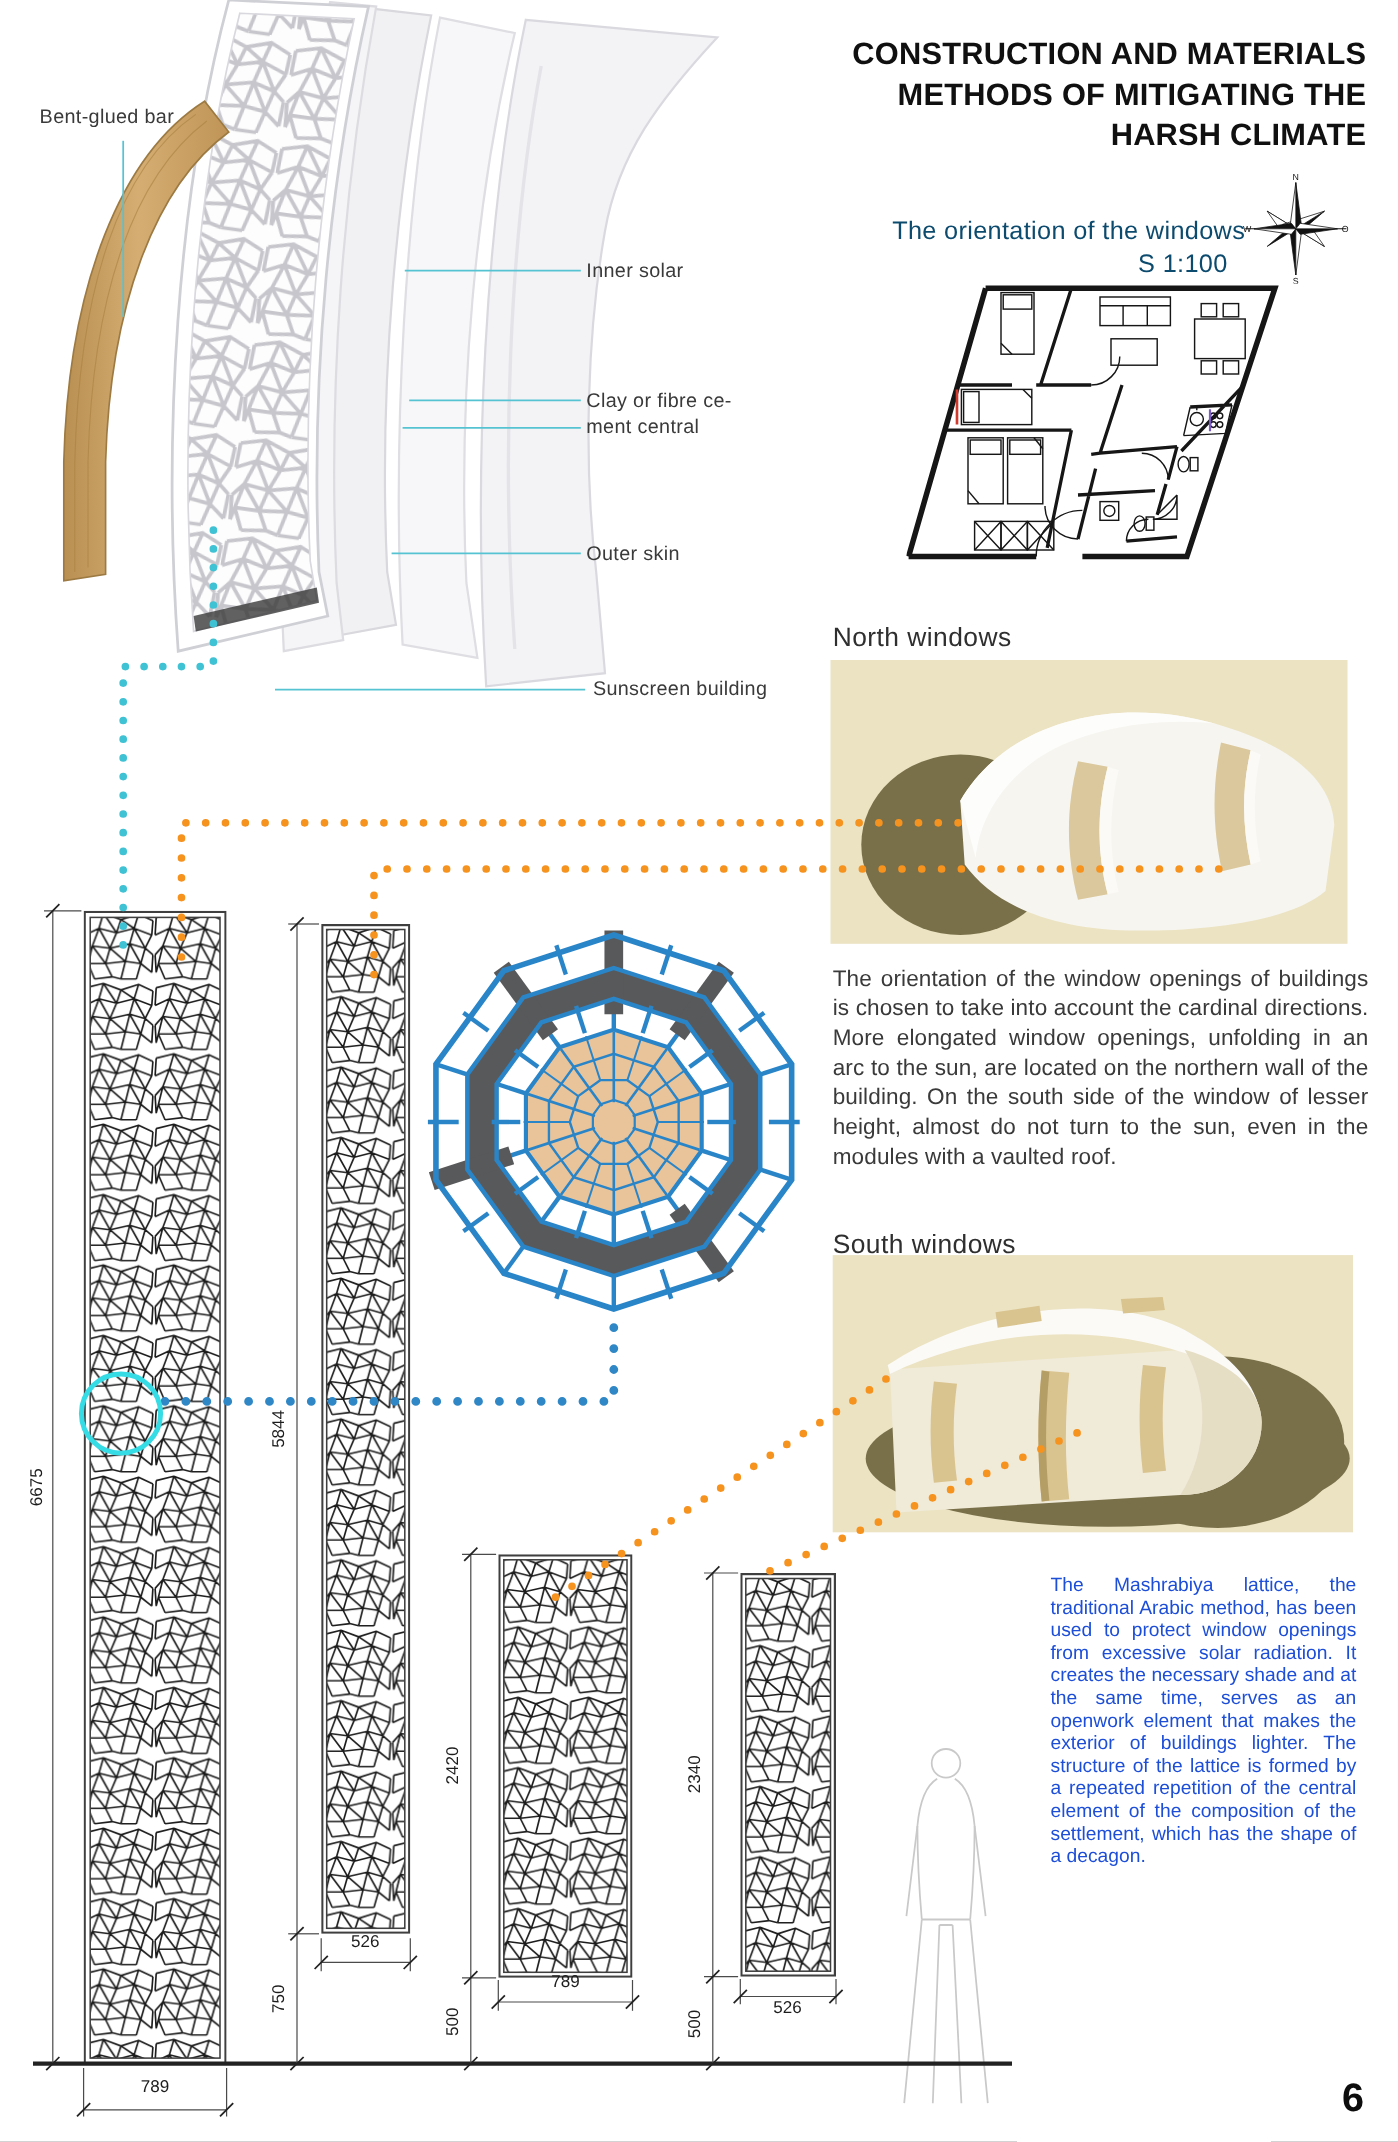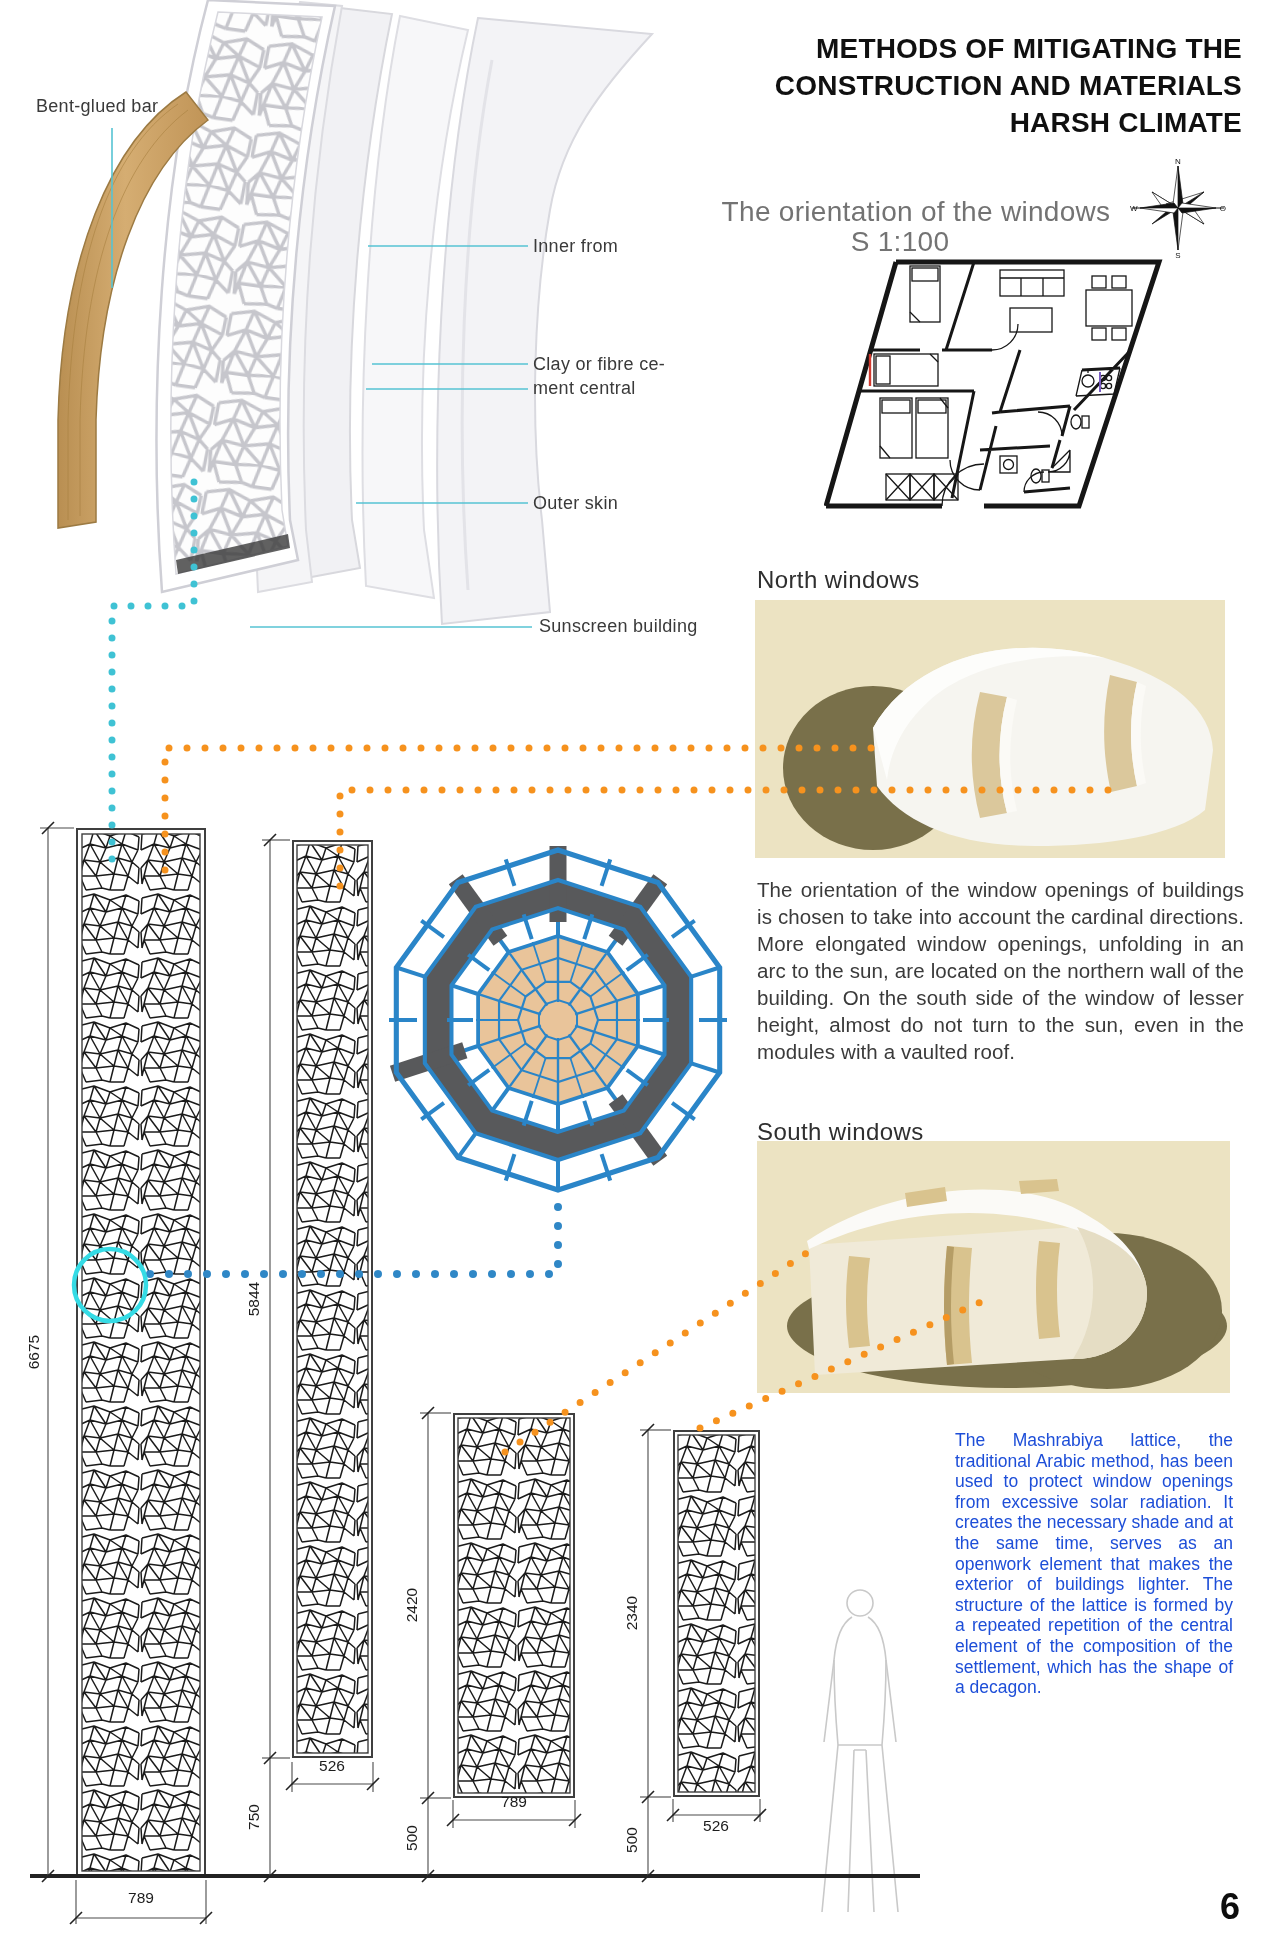--- a/index.html
+++ b/index.html
@@ -1,21 +1,21 @@
 <!DOCTYPE html>
 <html style="--teal_leader: #56c3d3; --cyan_dots: #3fc2d4; --cyan_circle: #35dbe5; --orange_dots: #f6921e; --blue_dots: #2f87c6; --decagon_blue: #2a85c8; --decagon_gray: #58595b; --decagon_sand: #e9c49a; --render_bg: #ece3c2; --render_shadow: #79704a; --wood: #c8a164;"><head>
 <meta charset="utf-8">
 <style>
   html,body{margin:0;padding:0;background:#9a9a9a;font-family:"Liberation Sans",sans-serif;}
   #page{position:relative;width:1271px;height:1947px;background:#ffffff;overflow:hidden;margin:0 auto;}
   .abs{position:absolute;}
   svg{display:block;}
   
   .title{font-weight:700;font-size:28px;line-height:37px;color:#101010;text-align:right;letter-spacing:.2px;}
-  .caption{font-size:28px;color:#737373;text-align:center;letter-spacing:.3px;}
+  .caption{font-size:23px;color:#0c4a6e;text-align:right;letter-spacing:.3px;}
   .heading{font-size:24px;color:#2f2f2f;letter-spacing:.4px;}
   .para{font-size:20.5px;line-height:27px;color:#3a3a3a;text-align:justify;letter-spacing:.1px;}
   .para2{font-size:17.5px;line-height:20.6px;color:#1d4ed8;text-align:justify;}
   .axlabel{font-size:18px;color:#3a3a3a;letter-spacing:.3px;}
   .dim{font-size:15.5px;color:#1d1d1d;text-align:center;width:64px;margin-left:-32px;margin-top:-9px;background:transparent;}
   .dim.rot{transform:rotate(-90deg);}
   .pagenum{font-weight:700;font-size:36px;color:#0d0d0d;text-align:right;width:60px;}
   .render{background:var(--render_bg,#ece3c2);}
   .nopointer{pointer-events:none;}
 </style>
@@ -74,29 +74,29 @@
       <line x1="112" y1="128" x2="112" y2="288"></line>
       <line x1="368" y1="246" x2="528" y2="246"></line>
       <line x1="372" y1="364" x2="528" y2="364"></line>
       <line x1="366" y1="389" x2="528" y2="389"></line>
       <line x1="356" y1="503" x2="528" y2="503"></line>
       <line x1="250" y1="627" x2="532" y2="627"></line>
     </g>
   </svg>
 
   <div class="abs axlabel" style="left:36px;top:96px">Bent-glued bar</div>
-  <div class="abs axlabel" style="left:533px;top:236px">Inner from</div>
+  <div class="abs axlabel" style="left:533px;top:236px">Inner solar</div>
   <div class="abs axlabel" style="left:533px;top:354px">Clay or fibre ce-</div>
   <div class="abs axlabel" style="left:533px;top:378px">ment central</div>
   <div class="abs axlabel" style="left:533px;top:493px">Outer skin</div>
   <div class="abs axlabel" style="left:539px;top:616px">Sunscreen building</div>
 
   <div class="abs title" style="left:560px;top:30px;width:682px">
+    <div>CONSTRUCTION AND MATERIALS</div>
     <div>METHODS OF MITIGATING THE</div>
-    <div>CONSTRUCTION AND MATERIALS</div>
     <div>HARSH CLIMATE</div>
   </div>
 
   <div class="abs caption" style="left:700px;top:196px;width:432px">The orientation of the windows</div>
   <div class="abs caption" style="left:684px;top:226px;width:432px">S 1:100</div>
 
   <svg class="abs" style="left:1130px;top:158px" width="96" height="100" viewBox="0 0 96 100">
     <g stroke="#111" stroke-width=".7">
       <path d="M48,50 L22,34 L36,46 Z M48,50 L74,66 L60,54 Z M48,50 L74,34 L60,46 Z M48,50 L22,66 L36,54 Z" fill="#111"></path>
       <path d="M48,50 L22,34 L36,54 Z M48,50 L74,66 L60,46 Z M48,50 L74,34 L36,46 Z" fill="#fff"></path>

